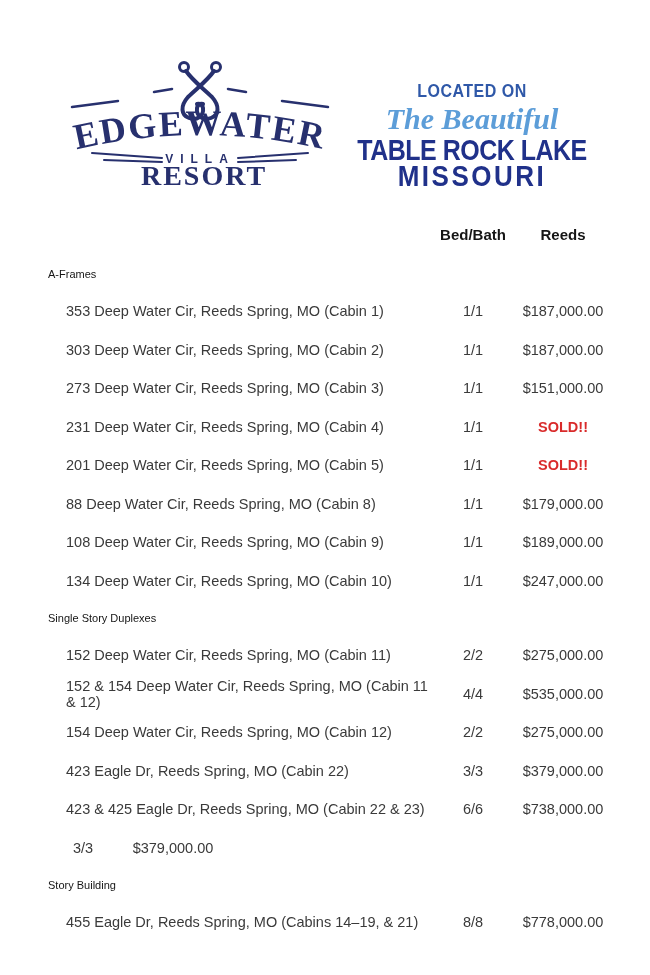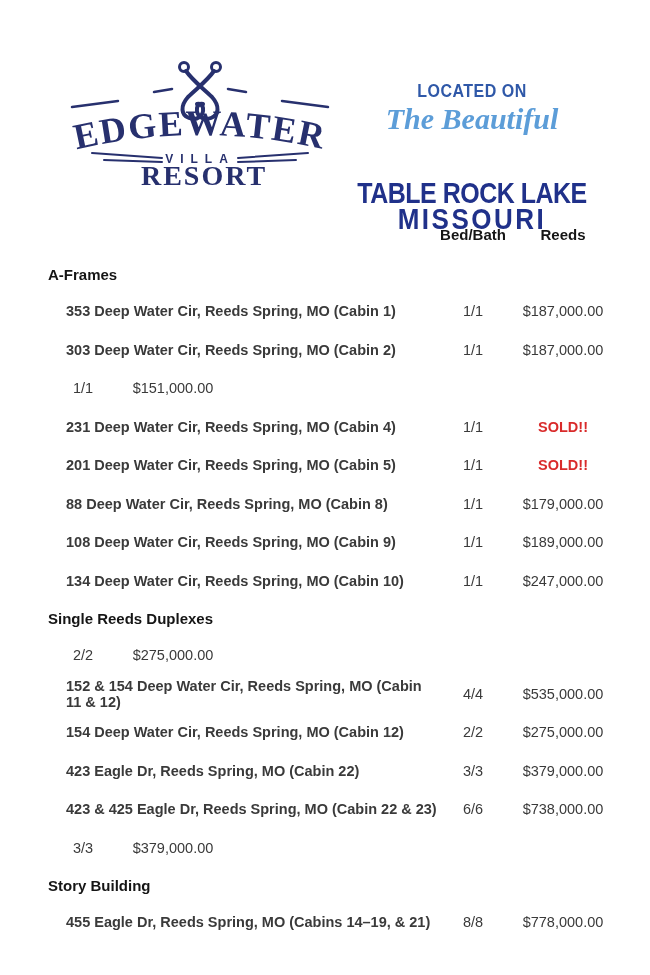--- a/index.html
+++ b/index.html
@@ -58,54 +58,53 @@
     color:var(--script-blue);
     font-size:30px;
     line-height:38px;
   }
   .lake-line{
     color:var(--lake-navy);
     font-weight:bold;
     font-size:25px;
     line-height:25px;
     letter-spacing:-0.5px;
-    margin-top:43px;
   }
   .state-line{
     color:var(--lake-navy);
     font-weight:bold;
     font-size:26px;
     line-height:27px;
     letter-spacing:2.5px;
   }
   .tall-caps{display:inline-block;transform:scaleY(1.15);transform-origin:center;}
   
   .table{
     margin:16px 32px 0 48px; 
     color:var(--body-text);
     font-size:14.5px;
   }
   .trow{display:flex;align-items:center;}
-  .cell-addr{flex:1;padding-left:18px;font-weight:bold;}
+  .cell-addr{flex:1;padding-left:18px;}
   .cell-bed{width:70px;text-align:center;flex:0 0 auto;}
   .cell-price{width:110px;text-align:center;flex:0 0 auto;}
   .col-headers{
     margin-top:10px;
     height:20px;
     font-weight:bold;
     font-size:15px;
     color:var(--heading-text);
   }
   .col-headers .cell-addr{visibility:hidden;}
   .head-spacer{height:12px;}
   .section-title{
     height:36px;
     display:flex;align-items:center;
-    font-weight:bold;
-    font-size:15px;
+    font-weight:normal;
+    font-size:11px;
     color:var(--heading-text);
   }
   .listing-row{height:38.5px;}
   .sold{color:var(--sold);font-weight:bold;}
 </style>
 </head>
 <body>
 
 <div class="page">
 
@@ -162,20 +161,21 @@
     <div class="cell-price">$187,000.00</div>
   </div>
 
   <div class="trow listing-row">
     <div class="cell-addr">303 Deep Water Cir, Reeds Spring, MO (Cabin 2)</div>
     <div class="cell-bed">1/1</div>
     <div class="cell-price">$187,000.00</div>
   </div>
 
   <div class="trow listing-row">
+    <div class="cell-addr">273 Deep Water Cir, Reeds Spring, MO (Cabin 3)</div>
     <div class="cell-bed">1/1</div>
     <div class="cell-price">$151,000.00</div>
   </div>
 
   <div class="trow listing-row">
     <div class="cell-addr">231 Deep Water Cir, Reeds Spring, MO (Cabin 4)</div>
     <div class="cell-bed">1/1</div>
     <div class="cell-price sold">SOLD!!</div>
   </div>
 
@@ -199,23 +199,24 @@
 
   <div class="trow listing-row">
     <div class="cell-addr">134 Deep Water Cir, Reeds Spring, MO (Cabin 10)</div>
     <div class="cell-bed">1/1</div>
     <div class="cell-price">$247,000.00</div>
   </div>
 </div>
   </div>
 
   <div class="section">
-    <div class="section-title">Single Reeds Duplexes</div>
-    <div>
-  <div class="trow listing-row">
+    <div class="section-title">Single Story Duplexes</div>
+    <div>
+  <div class="trow listing-row">
+    <div class="cell-addr">152 Deep Water Cir, Reeds Spring, MO (Cabin 11)</div>
     <div class="cell-bed">2/2</div>
     <div class="cell-price">$275,000.00</div>
   </div>
 
   <div class="trow listing-row">
     <div class="cell-addr">152 &amp; 154 Deep Water Cir, Reeds Spring, MO (Cabin 11 &amp; 12)</div>
     <div class="cell-bed">4/4</div>
     <div class="cell-price">$535,000.00</div>
   </div>
 

